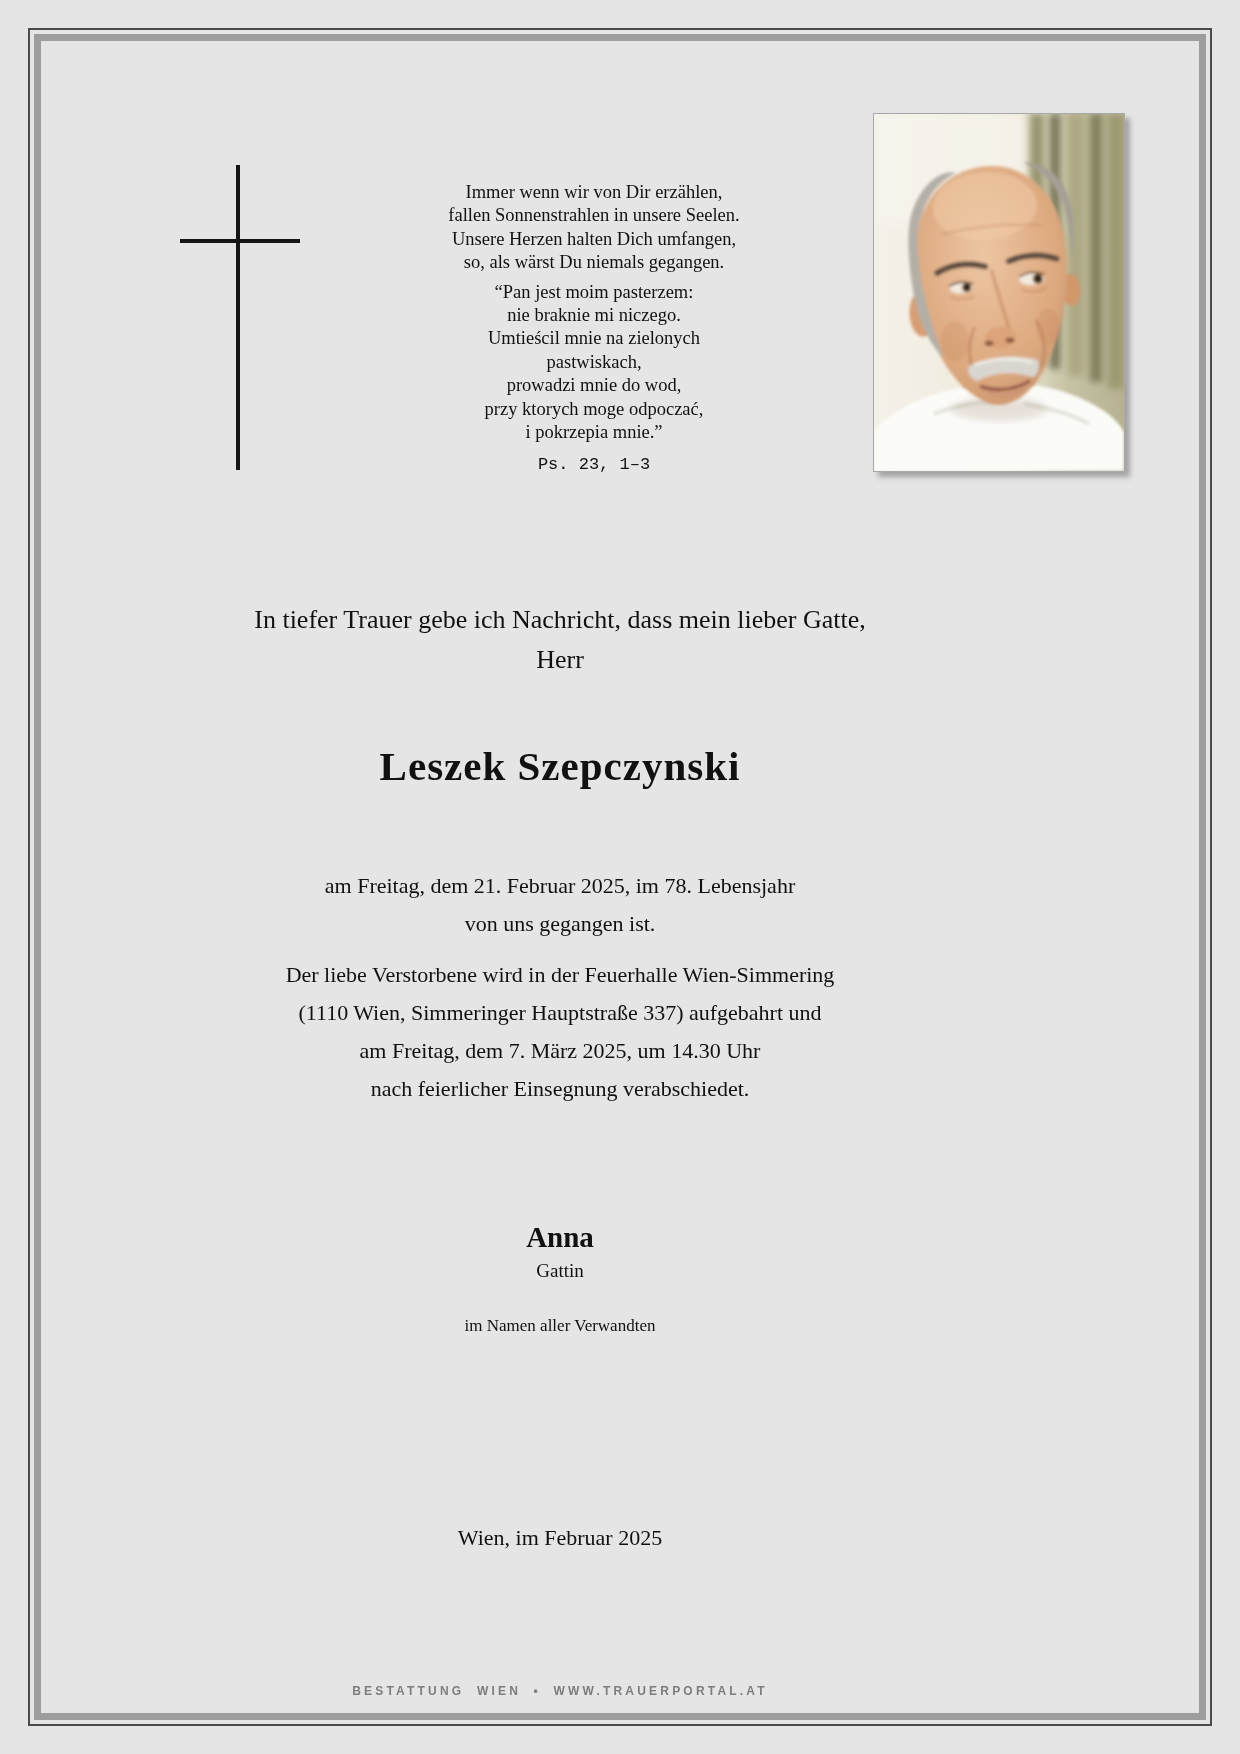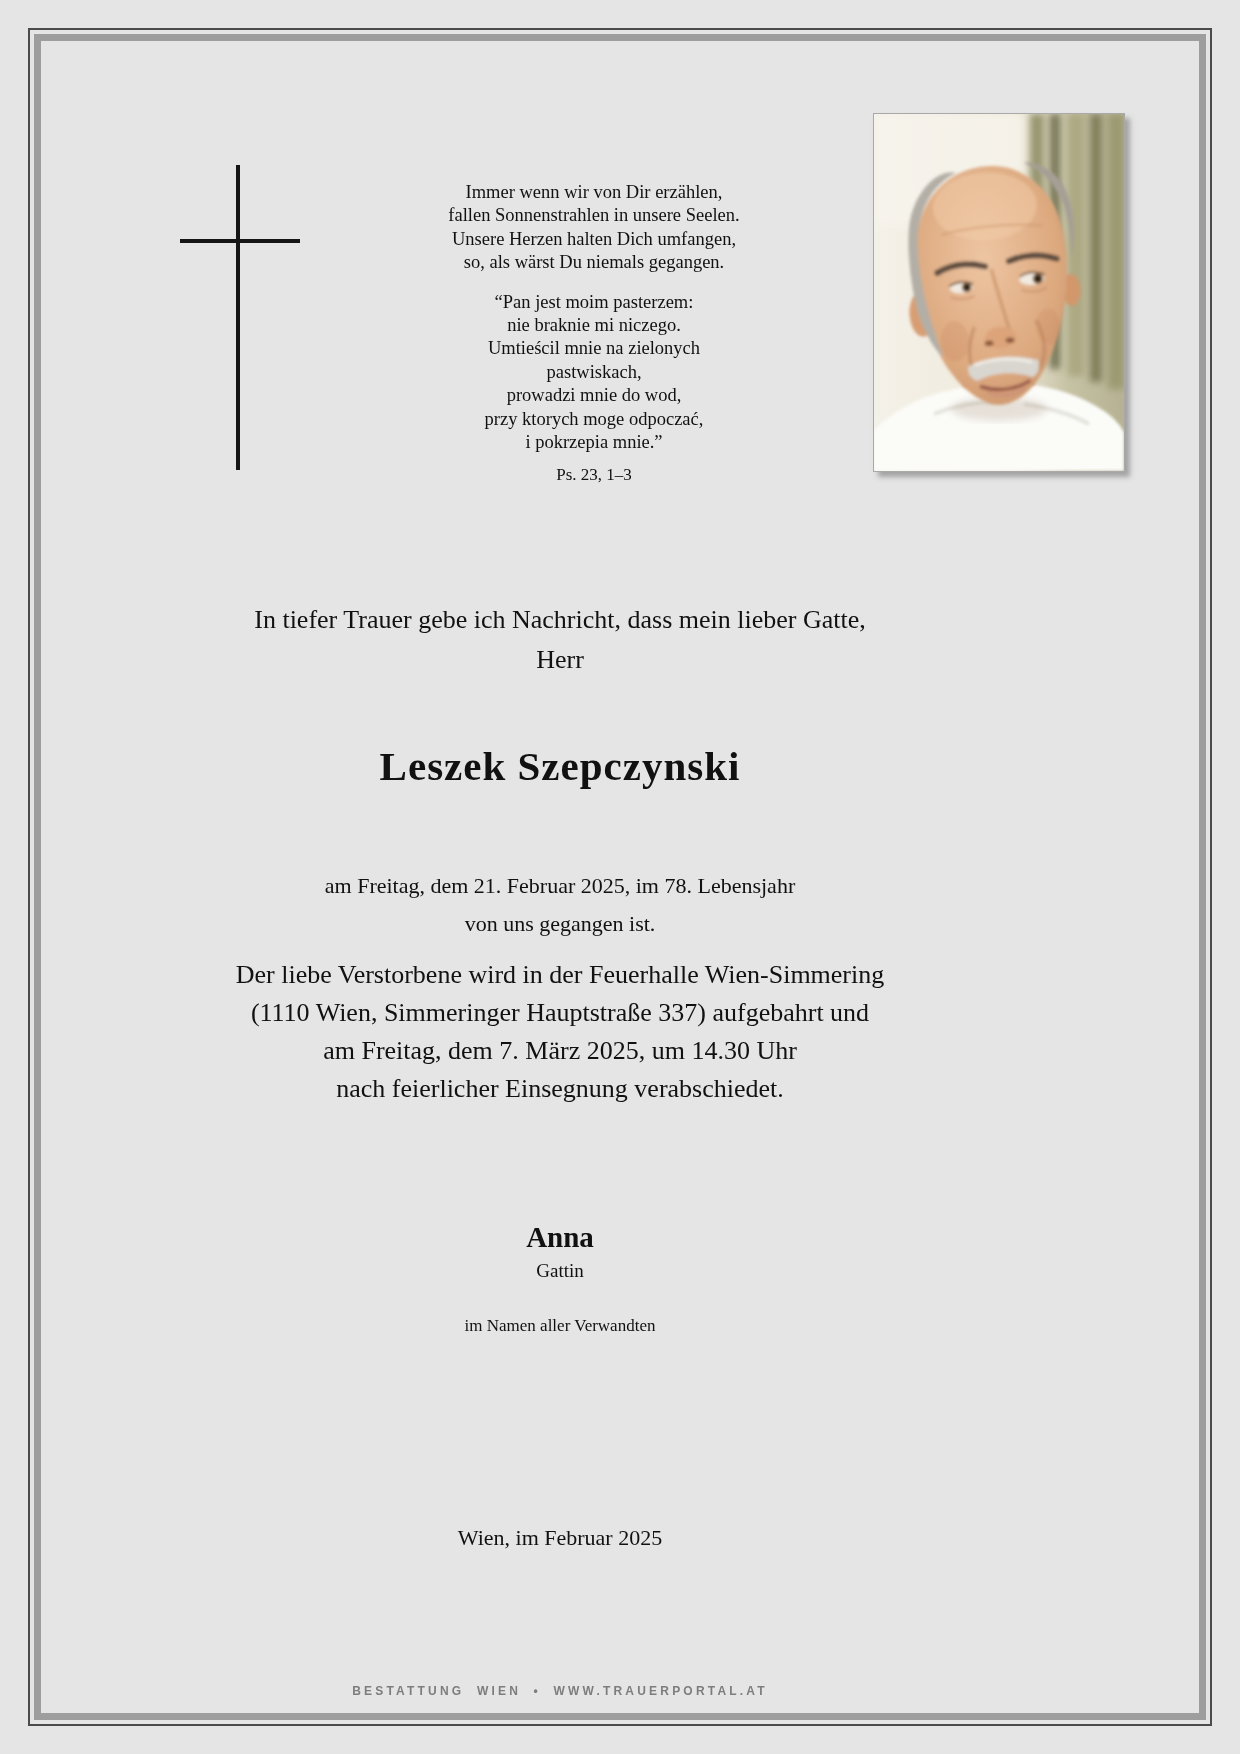--- a/index.html
+++ b/index.html
@@ -11,33 +11,33 @@
   .frame-outer { position:absolute; left:28px; top:28px; right:28px; bottom:28px;
                  border:2px solid #4b4b4b; }
   .frame-inner { position:absolute; left:34px; top:34px; right:34px; bottom:34px;
                  border:7px solid #9e9e9e; }
   
   .cross-v { position:absolute; left:236px; top:165px; width:4px;  height:305px; background:#151515; }
   .cross-h { position:absolute; left:180px; top:239px; width:120px; height:4px;  background:#151515; }
   
   .verse { position:absolute; left:344px; top:181px; width:500px; text-align:center;
            font-size:18.5px; line-height:23.4px; }
-  .verse .polish  { margin-top:16px; }
-  .verse .citation{ margin-top:9px; font-size:17px; }
+  .verse .polish  { margin-top:6px; }
+  .verse .citation{ margin-top:9px; font-size:17px;font-family:Liberation Mono, monospace; }
   
   .photo { position:absolute; left:873px; top:113px; width:250px; height:357px;
            border:1px solid #a9a9a9; box-shadow:5px 5px 5px rgba(110,110,110,0.55);
            background:#efece3; }
   .photo svg { display:block; width:100%; height:100%; }
   
   .cblock { position:absolute; left:0; width:1120px; text-align:center; }
   .intro        { top:600px;  font-size:26px; line-height:40px; }
   .deceased     { top:728px;  font-size:41px; font-weight:bold; letter-spacing:1px; line-height:76px; }
   .death        { top:867px;  font-size:22px; line-height:38px; }
-  .funeral      { top:956px;  font-size:26px; line-height:38px; }
+  .funeral      { top:956px;  font-size:22px; line-height:38px; }
   .mourner-name { top:1220px; font-size:29px; font-weight:bold; line-height:34px; }
   .mourner-rel  { top:1256px; font-size:19px; line-height:30px; }
   .on-behalf    { top:1311px; font-size:17px; font-weight:normal; line-height:30px; }
   .place-date   { top:1520px; font-size:22px; line-height:36px; }
   .footer       { top:1684px; font-family:"Liberation Sans", sans-serif; font-size:12px;
                   font-weight:bold; letter-spacing:3.2px; word-spacing:6px; color:#7d7d7d; }
 </style>
 </head>
 <body>
 

